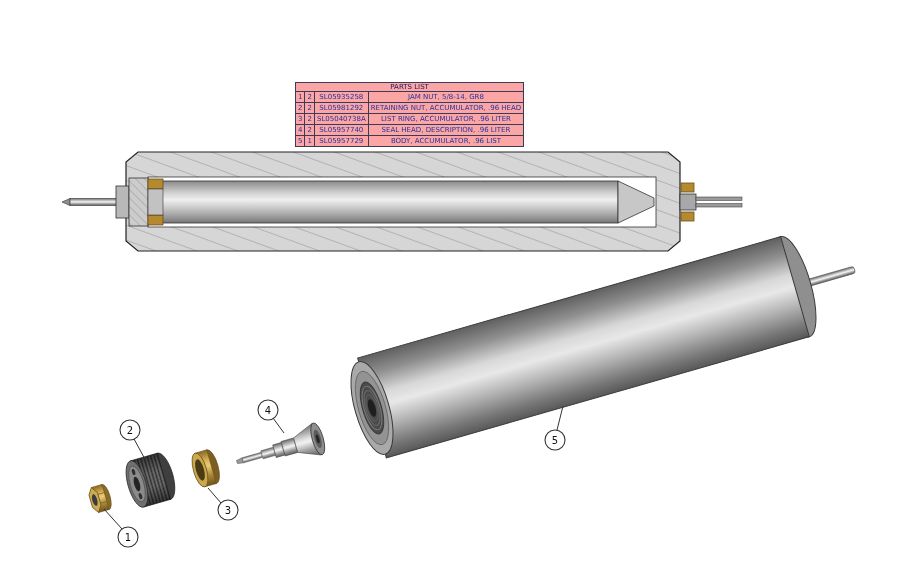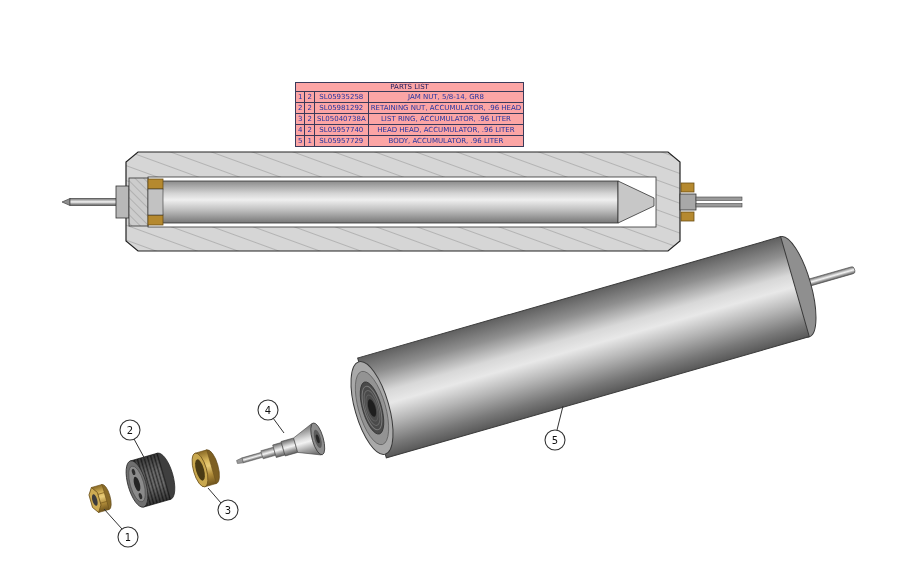--- a/index.html
+++ b/index.html
@@ -213,25 +213,25 @@
     <tr>
       <td class="c">3</td>
       <td class="c">2</td>
       <td class="l">SL05040738A</td>
       <td class="l">LIST RING, ACCUMULATOR, .96 LITER</td>
     </tr>
     <tr>
       <td class="c">4</td>
       <td class="c">2</td>
       <td class="l">SL05957740</td>
-      <td class="l">HEAD HEAD, ACCUMULATOR, .96 LITER</td>
+      <td class="l">SEAL HEAD, DESCRIPTION, .96 LITER</td>
     </tr>
     <tr>
       <td class="c">5</td>
       <td class="c">1</td>
       <td class="l">SL05957729</td>
-      <td class="l">BODY, ACCUMULATOR, .96 LITER</td>
+      <td class="l">BODY, ACCUMULATOR, .96 LIST</td>
     </tr>
   </tbody>
       </table>
 </div>
 
 </div>
 
 </body></html>

